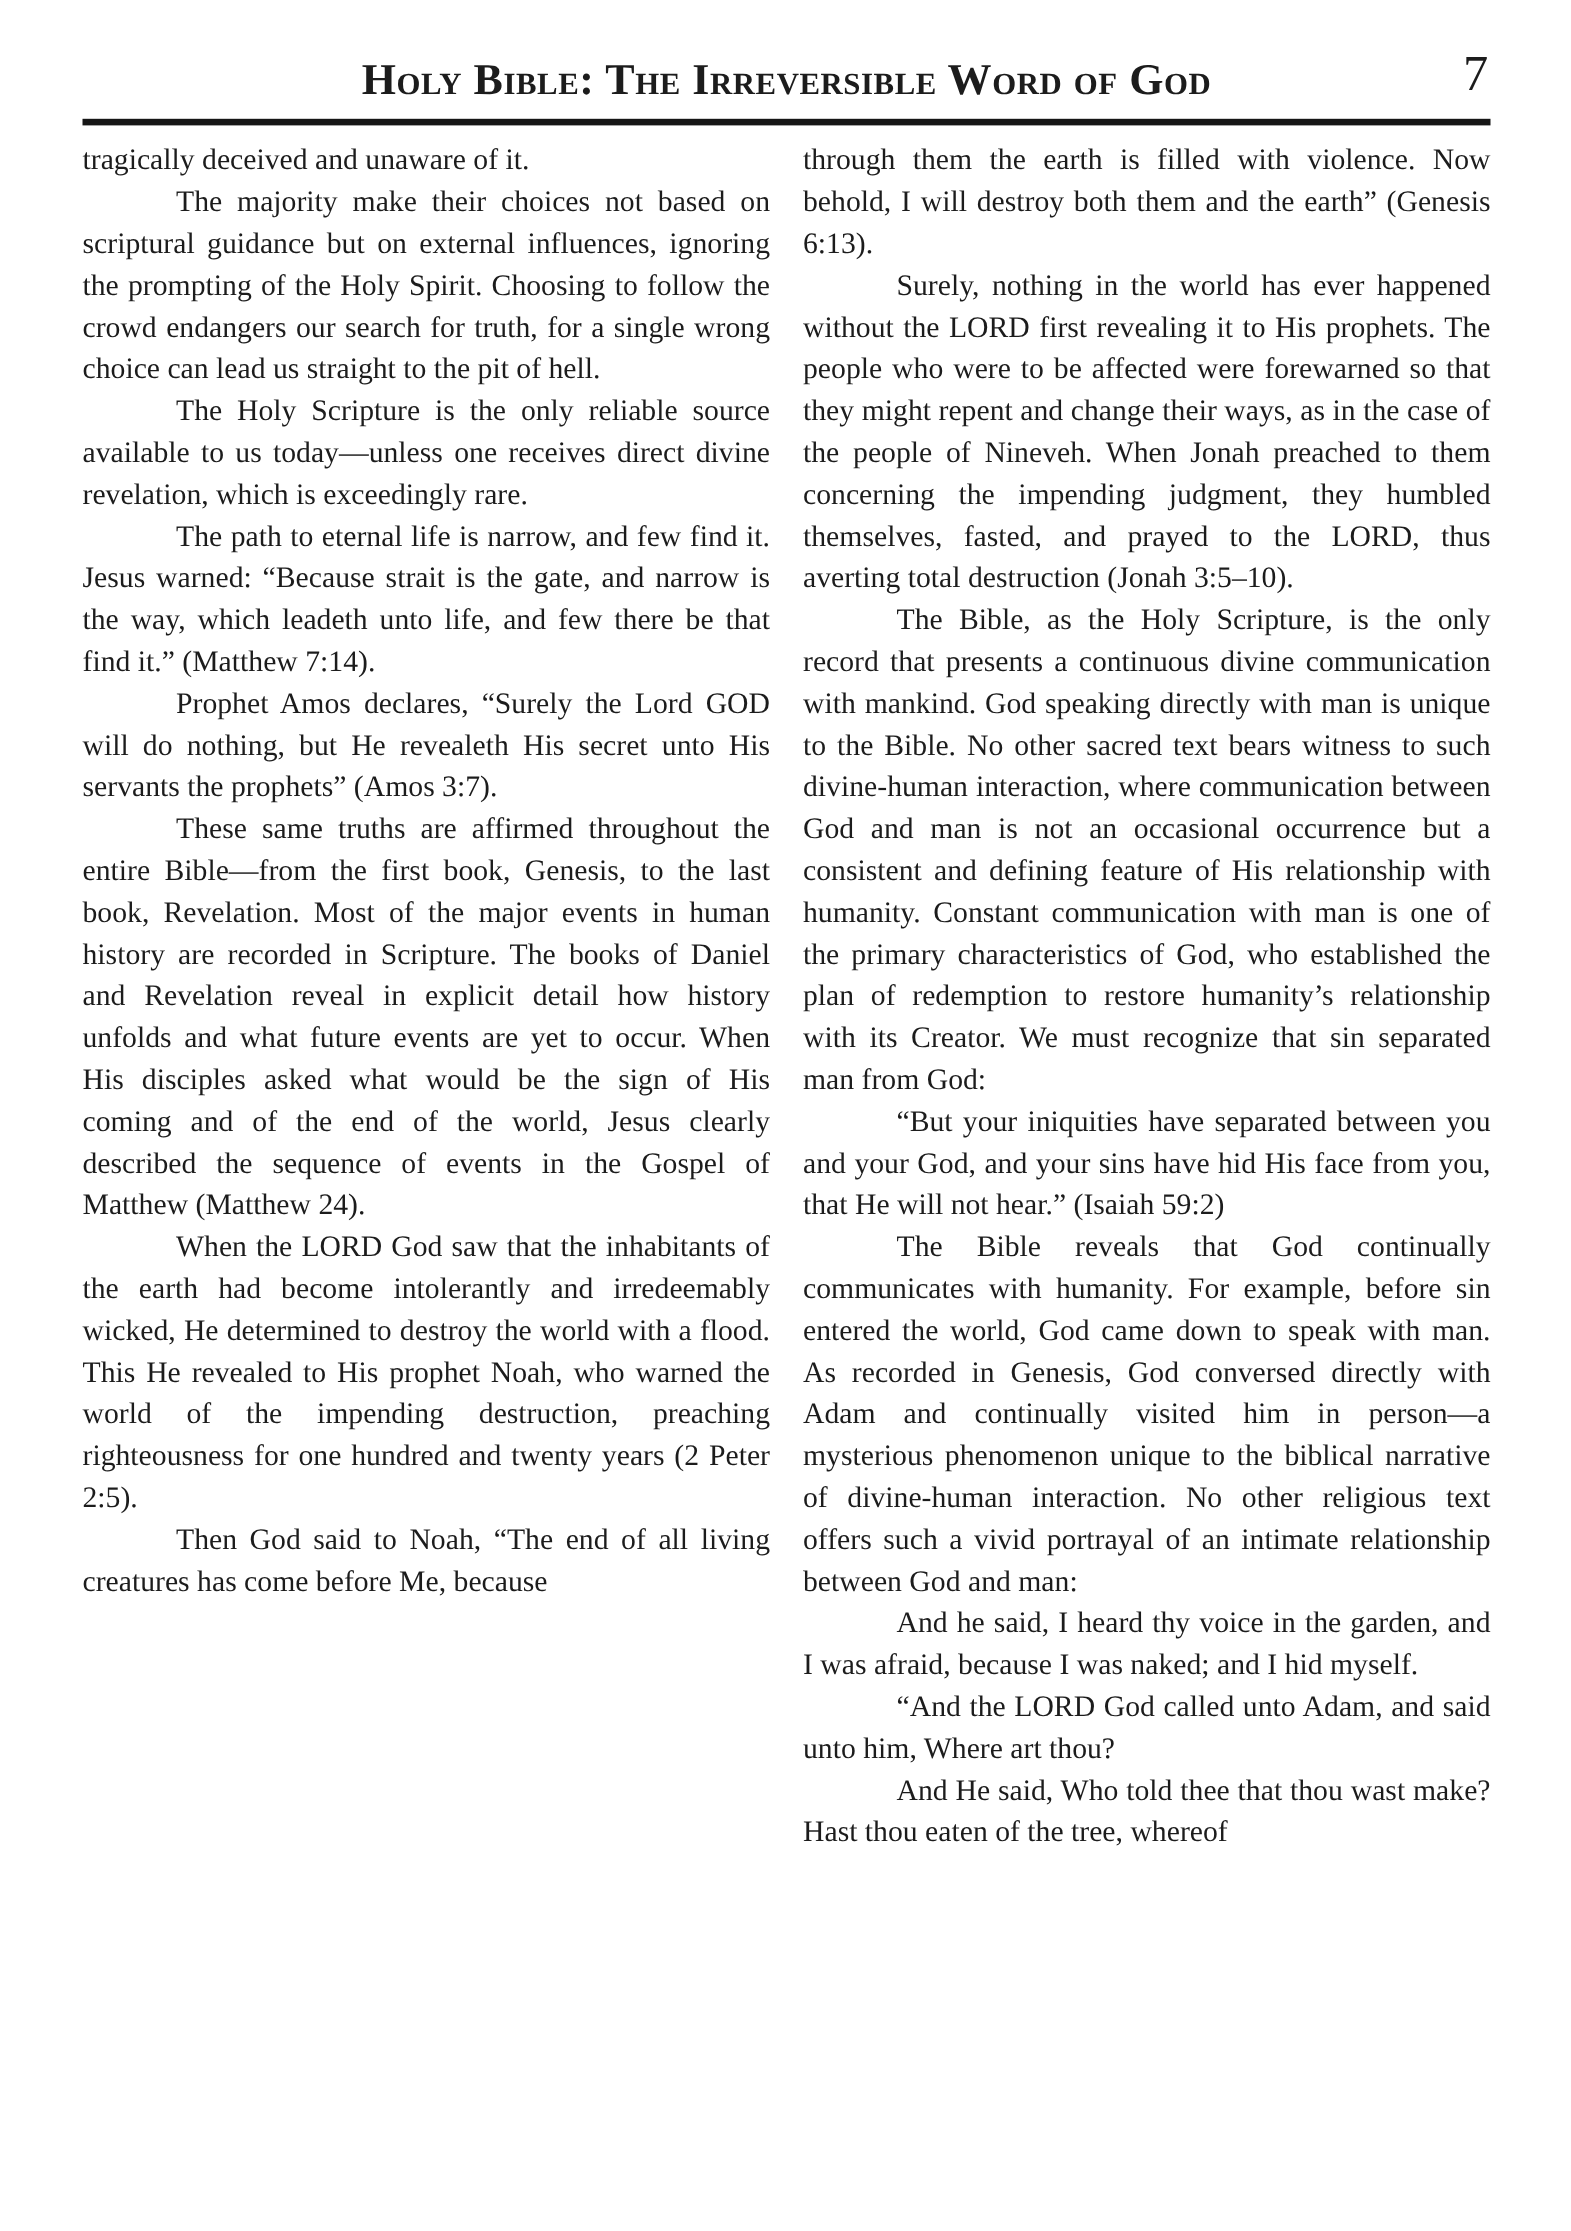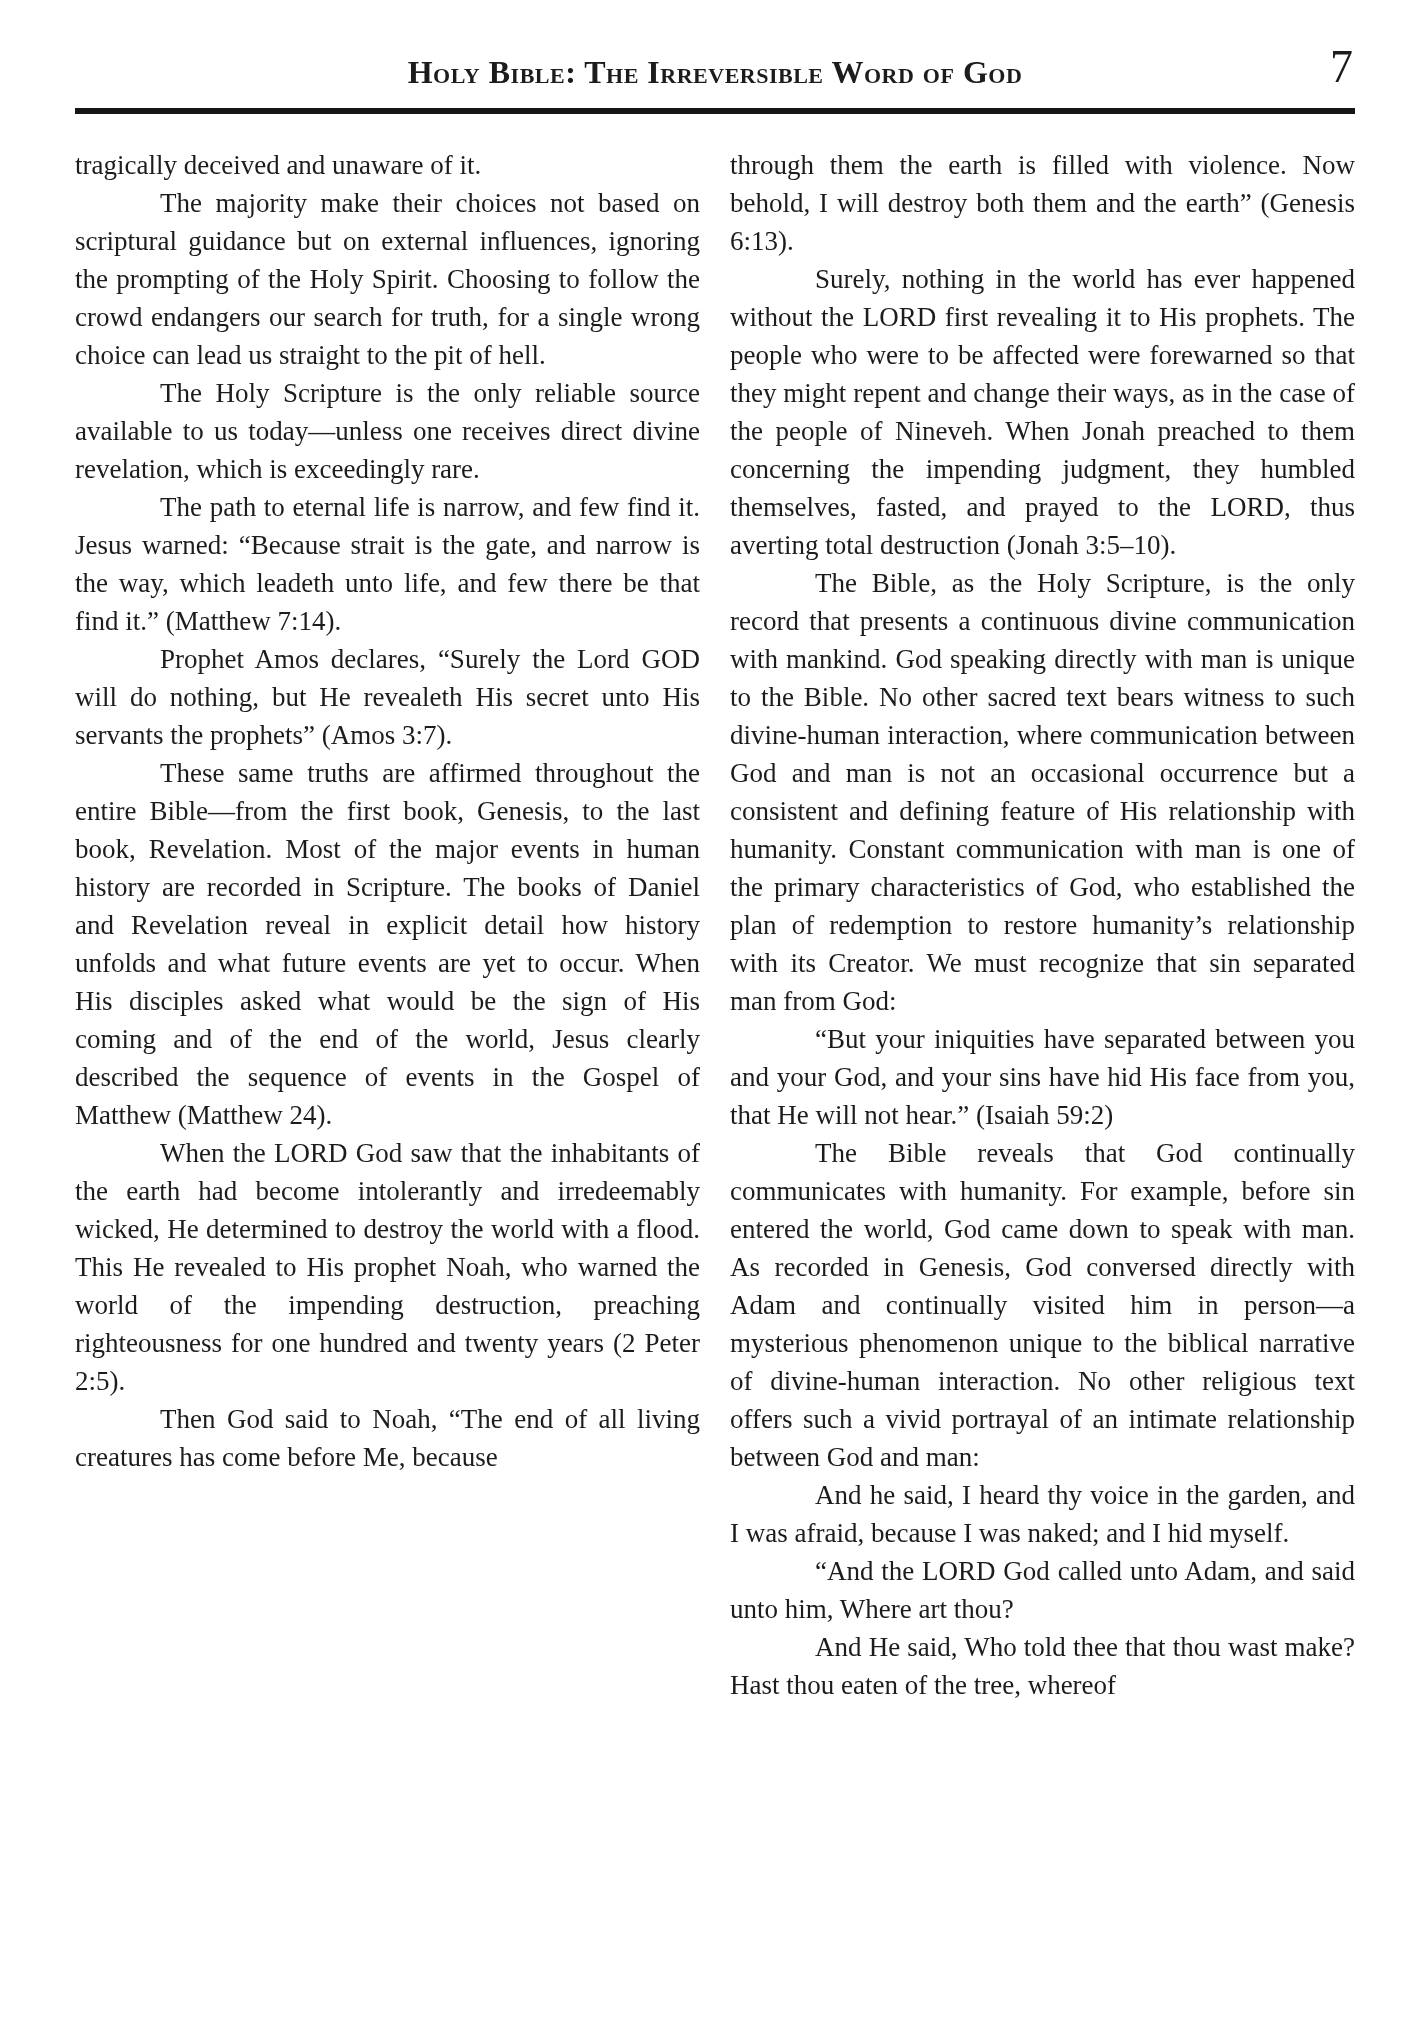--- a/index.html
+++ b/index.html
@@ -24,21 +24,21 @@
   }
   .page-header {
     position: relative;
     padding-top: 50px;
     text-align: center;
     height: 46px;
   }
   .running-head {
     display: inline-block;
     margin: 0;
-    font-size: 32px;
+    font-size: 40px;
     font-weight: 700;
     font-variant: small-caps;
     letter-spacing: 0.5px;
     line-height: 44px;
     white-space: nowrap;
   }
   .page-number {
     position: absolute;
     right: 2px;
     top: 42px;
@@ -54,21 +54,20 @@
   .columns {
     display: flex;
     gap: 30px;
     margin-top: 12px;
   }
   .column {
     width: 625px;
     text-align: justify;
     font-size: 27px;
     line-height: 38px;
-    margin-top: 20px;
   }
   .para {
     margin: 0;
     text-indent: 0;
   }
   .para.indent {
     text-indent: 85px;
   }
   .section-heading {
     margin: 38px 0 0 0;

